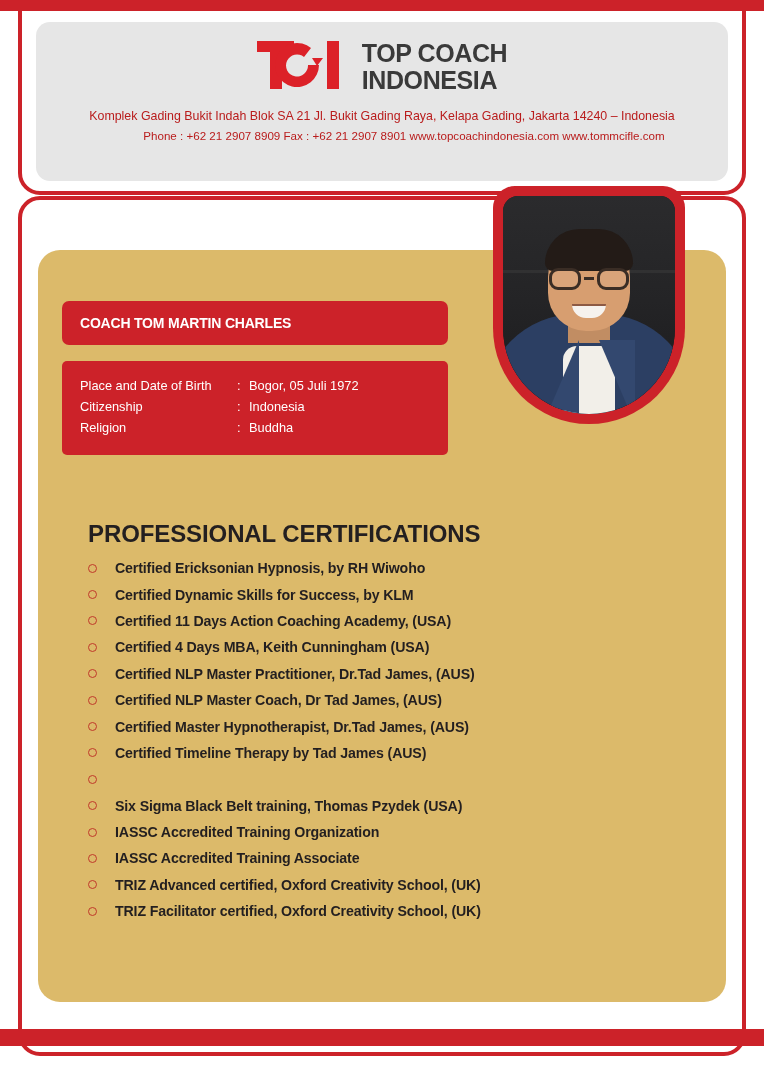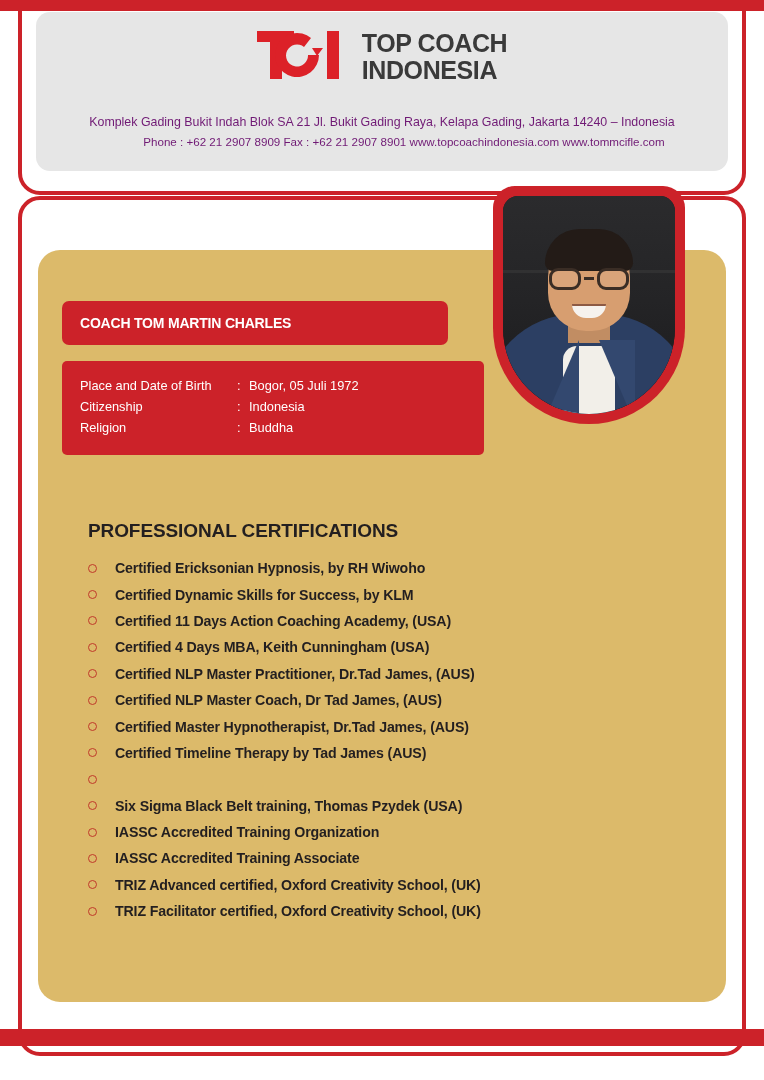--- a/index.html
+++ b/index.html
@@ -45,21 +45,21 @@
     width: 728px; height: 219px;
   }
   .outline-body {
     left: 18px;  top: 196px;
     width: 728px; height: 860px;
   }
 
   
   .header-panel {
     position: absolute;
-    left: 36px; top: 12px;
+    left: 36px; top: 22px;
     width: 692px; height: 159px;
     background: #E6E6E6;
     border-radius: 14px;
     padding-top: 14px;
     text-align: center;
   }
 
   
   .logo-row {
     display: flex;
@@ -81,23 +81,23 @@
   }
 
   .company-name {
     margin-top: 13px;
     font-size: 14.5px;
     font-weight: bold;
     color: #3A3A3A;
     letter-spacing: 0.3px;
   }
   .addr {
-    margin-top: 25px;
+    margin-top: 9px;
     font-size: 12.4px;
-    color: #701a75;
+    color: #b91c1c;
     line-height: 19px;
   }
   .addr .line2 { font-size: 11.6px; padding-left: 44px; }
 
   
   .gold-panel {
     position: absolute;
     left: 38px; top: 250px;
     width: 688px; height: 752px;
     background: #DCBA6A;
@@ -223,40 +223,40 @@
     color: #ffffff;
     font-size: 14px;
     font-weight: bold;
     letter-spacing: -0.2px;
   }
 
   
   .details {
     position: absolute;
     left: 62px; top: 361px;
-    width: 422px; height: 94px;
+    width: 386px; height: 94px;
     background: #CC2229;
     border-radius: 5px;
     padding: 14px 0 0 18px;
   }
   .det-row {
     display: flex;
     color: #ffffff;
     font-size: 12.8px;
     line-height: 21px;
   }
   .det-label { width: 157px; }
   .det-colon { width: 12px; }
   .det-value { }
 
   
   .cert-heading {
     position: absolute;
     left: 88px; top: 520px;
-    font-size: 19px;
+    font-size: 24px;
     font-weight: bold;
     color: #231F20;
     letter-spacing: -0.1px;
   }
   .cert-list {
     position: absolute;
     left: 88px; top: 555px;
     width: 560px;
     list-style: none;
   }

